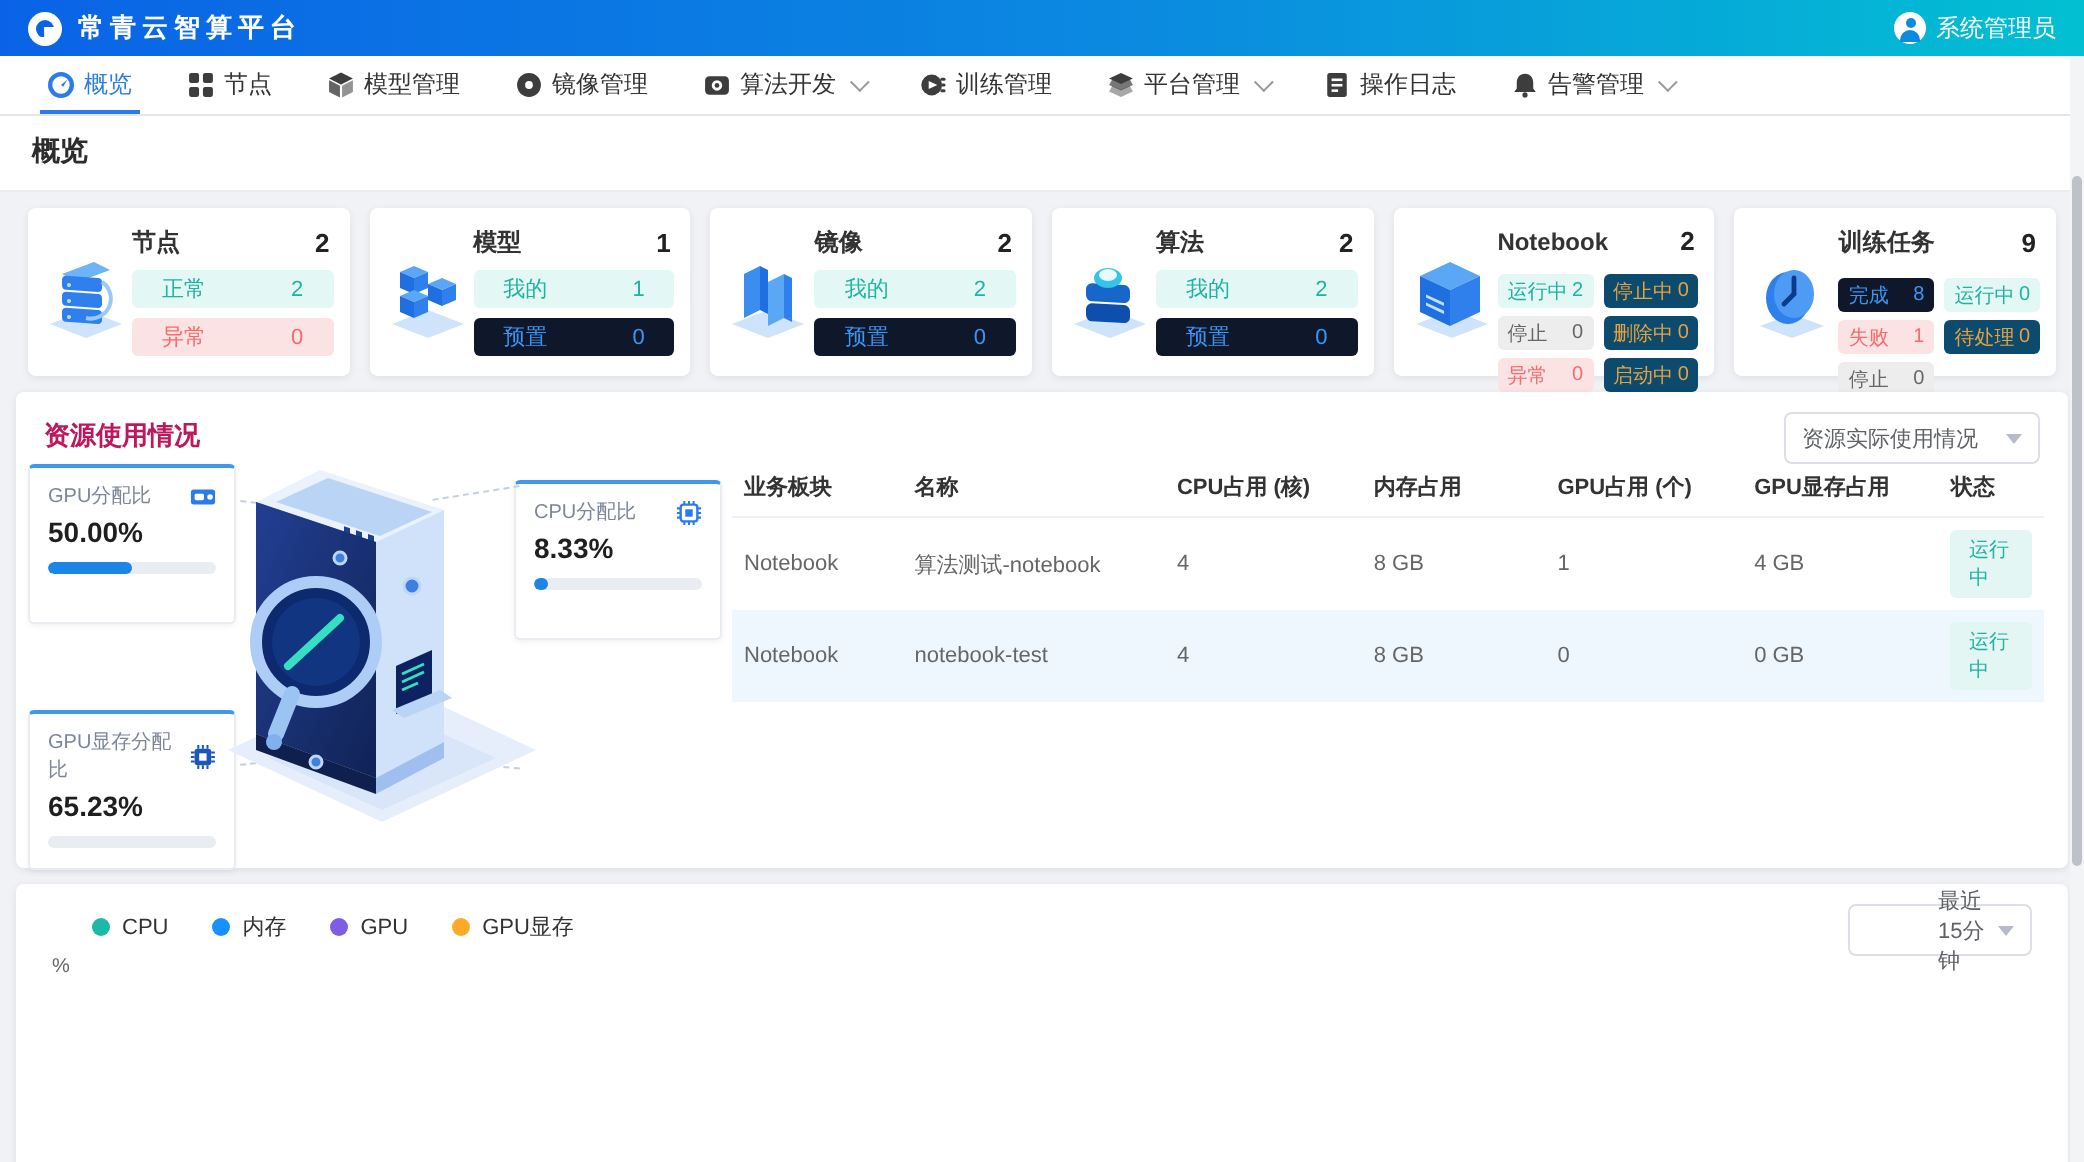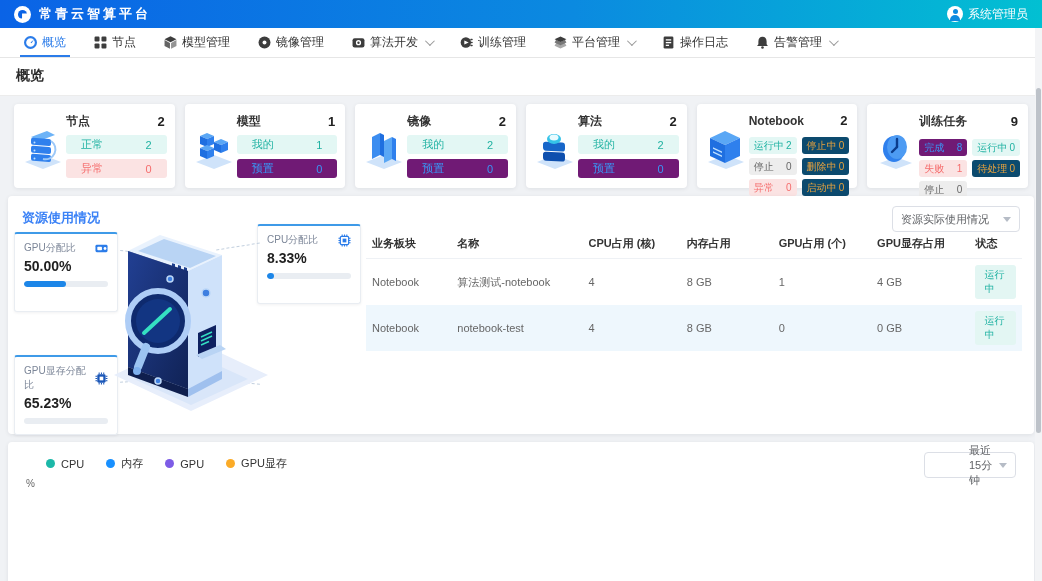--- a/index.html
+++ b/index.html
@@ -42,45 +42,45 @@
   .ov-head { display:flex; justify-content:space-between; align-items:center; margin-bottom:5px; padding-right:2px; }
   .ov-title { font-size:12px; font-weight:bold; color:#333; }
   .ov-count { font-size:13px; font-weight:bold; color:#222; }
   .badge { display:flex; justify-content:space-between; align-items:center; font-size:11px; border-radius:3px;
            padding:2px 15px; margin-top:5px; height:19px; }
   .badge.mini { font-size:10px; padding:2px 5px; height:17px; margin-top:4px; }
   .cols2 { display:flex; gap:5px; }
   .cols2 > div { flex:1; min-width:0; }
   .teal   { color:#20b2a2; background:#e3f7f4; }
   .red    { color:#f56c6c; background:#fbe3e3; }
-  .blue   { color:#3a96f5; background:#701a75; }
+  .blue   { color:#3a96f5; background:#0f172a; }
   .orange { color:#e7a23e; background:#0c4a6e; }
   .gray   { color:#666;    background:#ededed; }
 
   
   .panel { background:#fff; border-radius:4px; box-shadow:0 1px 4px rgba(0,21,41,.08); margin:8px 8px 0; position:relative; }
   .res-panel { height:238px; }
-  .panel-title { position:absolute; left:14px; top:13px; font-size:13px; font-weight:bold; color:#3b82f6; }
+  .panel-title { position:absolute; left:14px; top:13px; font-size:13px; font-weight:bold; color:#be185d; }
   .select-box { position:absolute; display:flex; align-items:center; justify-content:space-between;
                 border:1px solid #dcdfe6; border-radius:4px; background:#fff; color:#606266;
                 font-size:11px; padding:0 8px; height:26px; cursor:pointer; }
   .select-box .tri { width:0; height:0; border-left:4px solid transparent; border-right:4px solid transparent;
                      border-top:5px solid #b6bcc6; margin-left:6px; }
   .res-select { right:14px; top:10px; width:128px; }
 
   .gauge { position:absolute; width:104px; height:80px; background:#fff; border:1px solid #e9edf2; border-top:2px solid #3e9ae8;
            border-radius:3px; box-shadow:0 1px 3px rgba(0,21,41,.06); padding:7px 9px 0; }
   .gauge-head { display:flex; justify-content:space-between; align-items:center; }
   .gauge-label { font-size:10px; color:#7c8698; }
   .gauge-head svg { width:13px; height:13px; }
   .gauge-val { font-size:14px; font-weight:bold; color:#1f1f1f; margin-top:3px; }
   .track { height:6px; border-radius:3px; background:#e9edf2; margin-top:7px; overflow:hidden; }
   .fill { height:100%; border-radius:3px; background:#1c86e8; }
   .g1 { left:6px;  top:36px; }
-  .g2 { left:249px; top:28px; }
+  .g2 { left:249px; top:44px; }
   .g3 { left:6px;  top:159px; }
   .g4 { left:249px; top:159px; }
 
   .illus { position:absolute; left:102px; top:25px; width:162px; height:208px; }
   .conn { position:absolute; border-top:1px dashed #c3d0df; }
   .c1 { left:112px; top:57px;  width:50px; transform:rotate(7deg); }
   .c2 { left:208px; top:50px;  width:44px; transform:rotate(-9deg); }
   .c3 { left:112px; top:184px; width:42px; transform:rotate(-5deg); }
   .c4 { left:212px; top:186px; width:40px; transform:rotate(5deg); }
 

